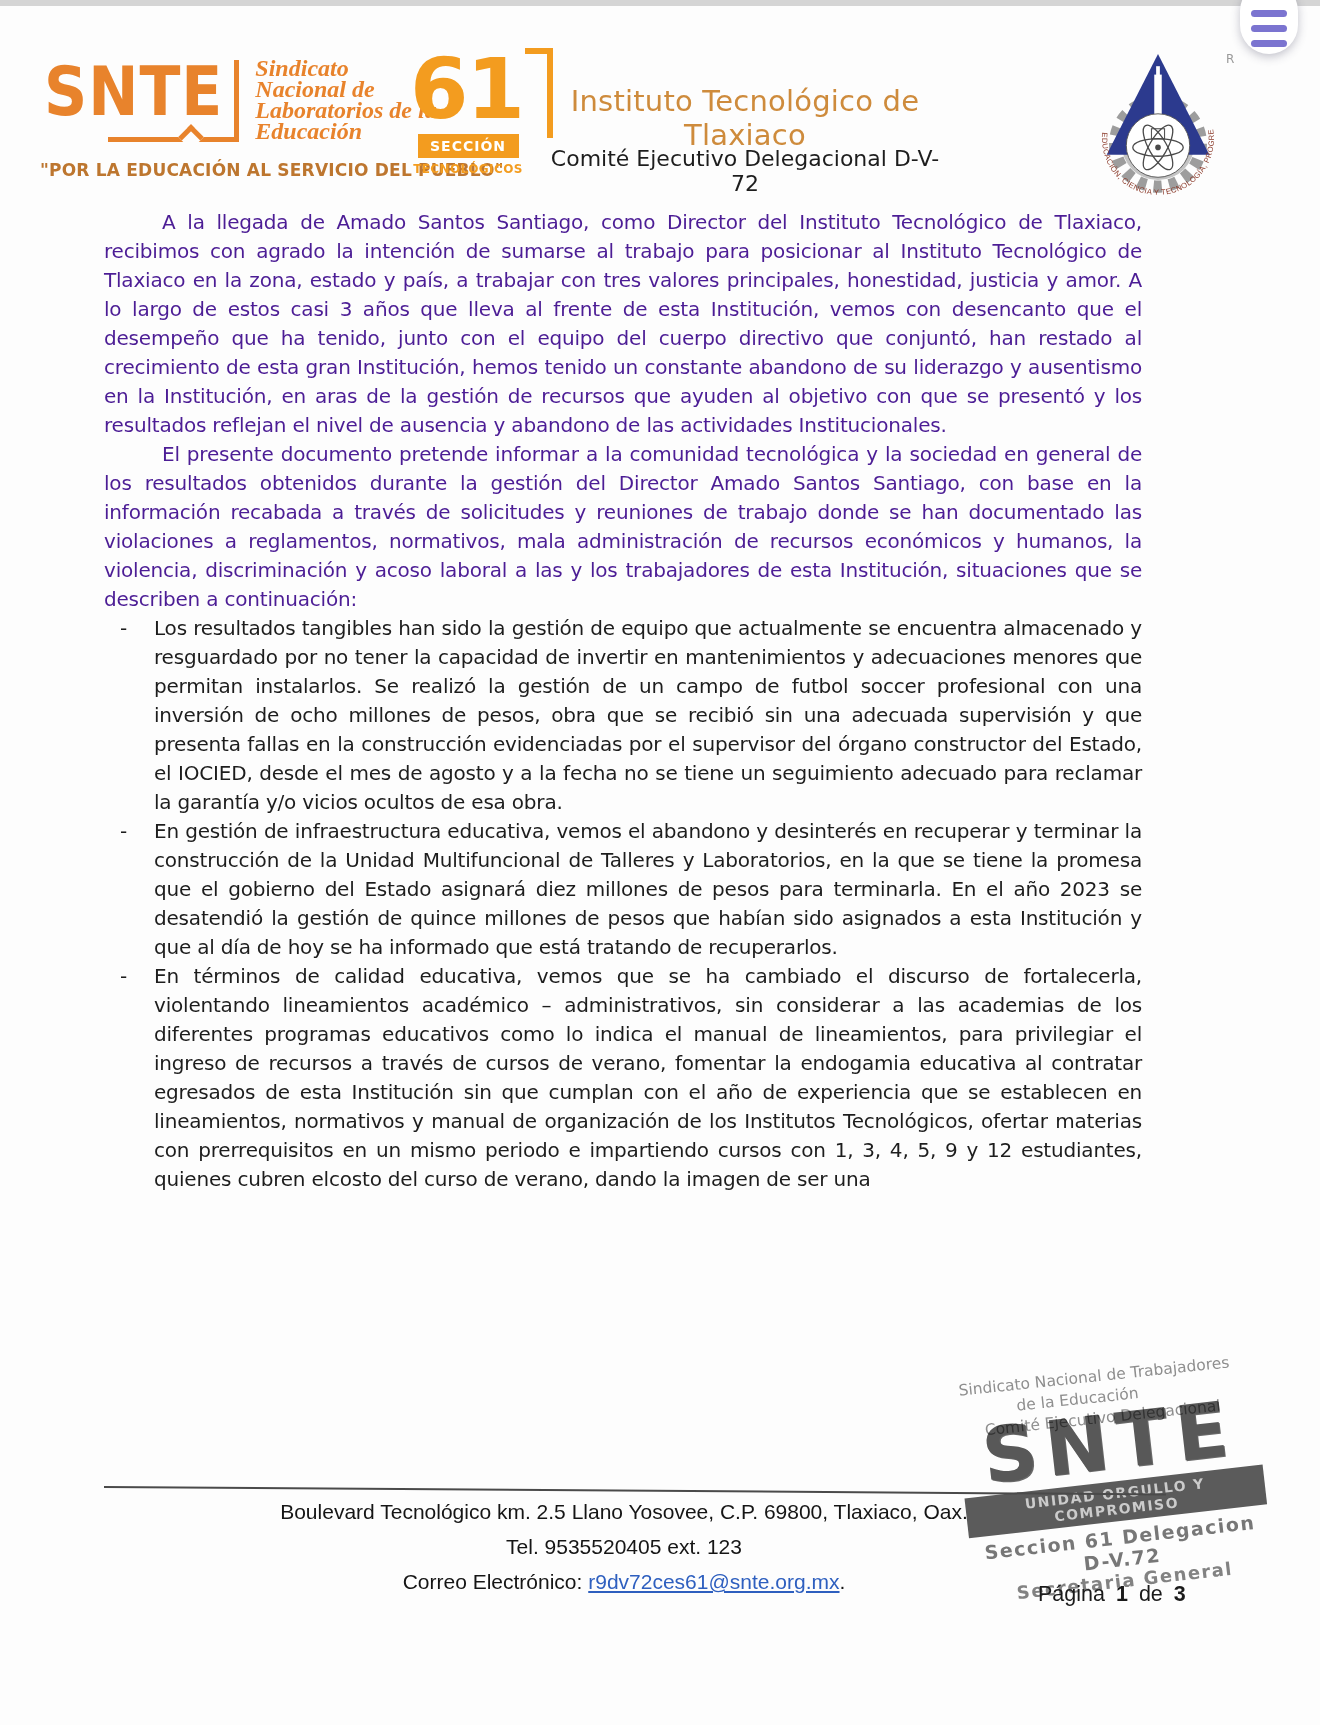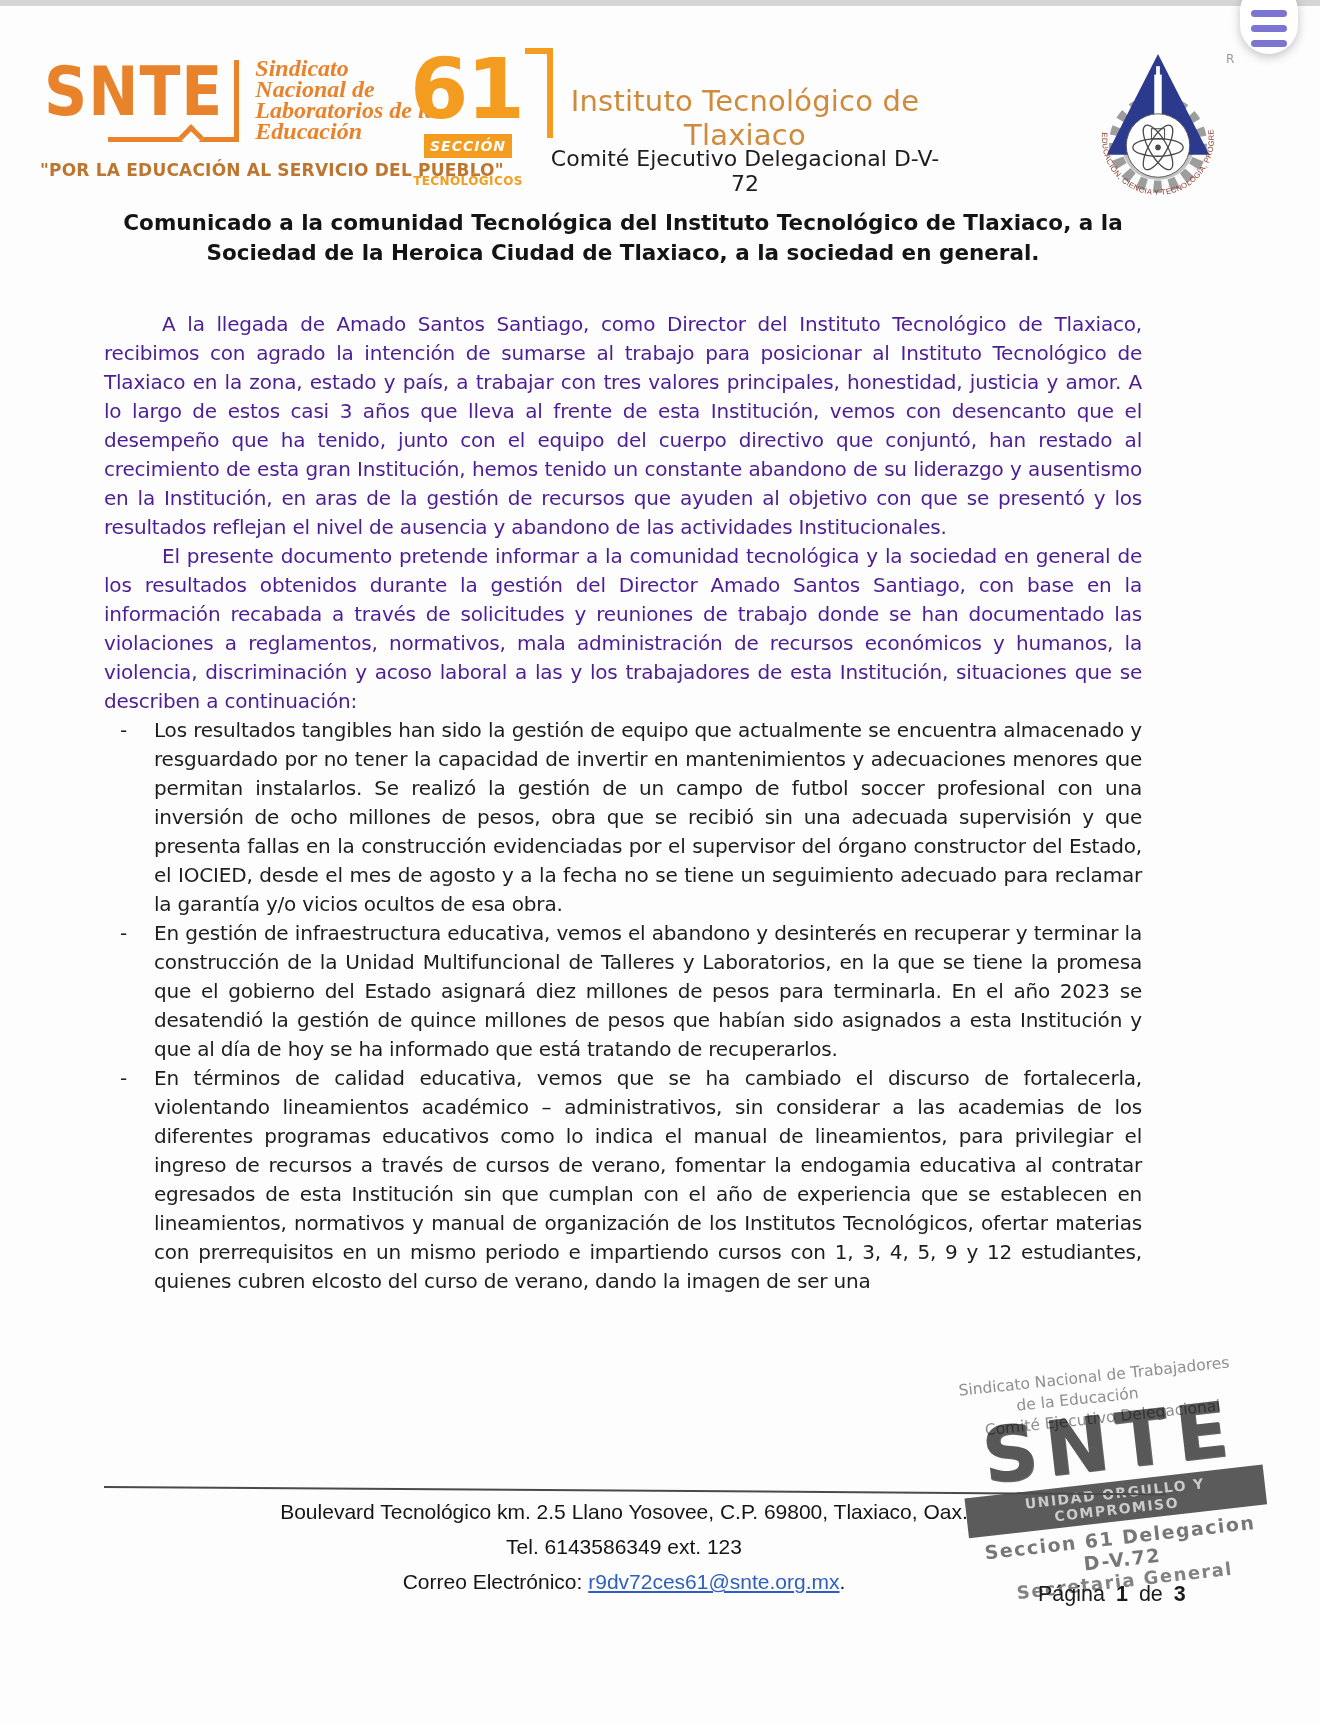--- a/index.html
+++ b/index.html
@@ -29,22 +29,22 @@
                color:#E8832C; font-size:24px; line-height:21px; padding-top:2px; }
   .slogan { position:absolute; left:40px; top:160px; font-size:17px; font-weight:700;
             color:#BD762F; letter-spacing:0.2px; }
 
   
   .sec61 { position:absolute; left:410px; top:50px; width:116px; text-align:center; }
   .sec61-number { position:relative; display:inline-block; font-size:84px; font-weight:800;
                   color:#F39C1F; line-height:0.95; letter-spacing:-2px; padding-right:24px; }
   .num-bracket { position:absolute; top:-2px; right:-6px; width:28px; height:90px;
                  border-top:6px solid #F39C1F; border-right:6px solid #F39C1F; }
-  .sec61-box { margin:4px auto 16px; background:#F39C1F; color:#fff; font-weight:700;
-               font-size:14px; letter-spacing:1px; padding:4px 0; width:88px;font-style:italic; }
+  .sec61-box { margin:4px auto 4px; background:#F39C1F; color:#fff; font-weight:700;
+               font-size:14px; letter-spacing:1px; padding:4px 0; width:101px; }
   .sec61-sub { margin-top:3px; color:#F39C1F; font-weight:700; font-size:12px; letter-spacing:0.4px; }
 
   .institute-title { position:absolute; left:540px; top:84px; width:410px; text-align:center;
                      font-size:29px; color:#CE8B3C; letter-spacing:0.2px; }
   .committee { position:absolute; left:545px; top:146px; width:400px; text-align:center;
                font-size:22px; color:#1d1d1d; }
   .emblem { position:absolute; left:1088px; top:46px; }
 
   
   .doc-body { position:absolute; left:104px; top:208px; width:1038px; }
@@ -139,21 +139,20 @@
       <defs>
           <path id="mottoArc" d="M 16,84 A 60 60 0 1 0 134,84" fill="none"></path>
         </defs>
       <text font-size="8.2" fill="#8B3A2A" letter-spacing="0.4" font-family="Liberation Sans, sans-serif">
         <textPath href="#mottoArc" startOffset="4">EDUCACIÓN, CIENCIA Y TECNOLOGÍA, PROGRESO DE LA NACIÓN</textPath>
       </text>
     </svg>
   </div>
 
   <div class="doc-body">
-    <div class="doc-title">Comunicado a la comunidad Tecnológica del Instituto Tecnológico de Tlaxiaco, a la Sociedad de la Heroica Ciudad de Tlaxiaco, a la sociedad en general.</div>
     <p class="para">A la llegada de Amado Santos Santiago, como Director del Instituto Tecnológico de Tlaxiaco, recibimos con agrado la intención de sumarse al trabajo para posicionar al Instituto Tecnológico de Tlaxiaco en la zona, estado y país, a trabajar con tres valores principales, honestidad, justicia y amor. A lo largo de estos casi 3 años que lleva al frente de esta Institución, vemos con desencanto que el desempeño que ha tenido, junto con el equipo del cuerpo directivo que conjuntó, han restado al crecimiento de esta gran Institución, hemos tenido un constante abandono de su liderazgo y ausentismo en la Institución, en aras de la gestión de recursos que ayuden al objetivo con que se presentó y los resultados reflejan el nivel de ausencia y abandono de las actividades Institucionales.</p>
     <p class="para">El presente documento pretende informar a la comunidad tecnológica y la sociedad en general de los resultados obtenidos durante la gestión del Director Amado Santos Santiago, con base en la información recabada a través de solicitudes y reuniones de trabajo donde se han documentado las violaciones a reglamentos, normativos, mala administración de recursos económicos y humanos, la violencia, discriminación y acoso laboral a las y los trabajadores de esta Institución, situaciones que se describen a continuación:</p>
     <div>
       <div class="bullet">
         <div class="bullet-dash">-</div>
         <div class="bullet-text">Los resultados tangibles han sido la gestión de equipo que actualmente se encuentra almacenado y resguardado por no tener la capacidad de invertir en mantenimientos y adecuaciones menores que permitan instalarlos. Se realizó la gestión de un campo de futbol soccer profesional con una inversión de ocho millones de pesos, obra que se recibió sin una adecuada supervisión y que presenta fallas en la construcción evidenciadas por el supervisor del órgano constructor del Estado, el IOCIED, desde el mes de agosto y a la fecha no se tiene un seguimiento adecuado para reclamar la garantía y/o vicios ocultos de esa obra.</div>
       </div>
       <div class="bullet">
         <div class="bullet-dash">-</div>
         <div class="bullet-text">En gestión de infraestructura educativa, vemos el abandono y desinterés en recuperar y terminar la construcción de la Unidad Multifuncional de Talleres y Laboratorios, en la que se tiene la promesa que el gobierno del Estado asignará diez millones de pesos para terminarla. En el año 2023 se desatendió la gestión de quince millones de pesos que habían sido asignados a esta Institución y que al día de hoy se ha informado que está tratando de recuperarlos.</div>
@@ -174,21 +173,21 @@
   <div class="stamp">
     <div class="stamp-brand">SNTE</div>
     <div class="stamp-banner">UNIDAD ORGULLO Y COMPROMISO</div>
     <div class="stamp-line1">Seccion 61 Delegacion D-V.72</div>
     <div class="stamp-line2">Secretaria General</div>
   </div>
 
   <div class="footer-line"></div>
   <div class="footer">
     <div>Boulevard Tecnológico km. 2.5 Llano Yosovee, C.P. 69800, Tlaxiaco, Oax.</div>
-    <div>Tel. 6143586349 ext. 123</div>
+    <div>Tel. 9535520405 ext. 123</div>
     <div>
       <span>Correo Electrónico:</span>
       <a href="#" class="email-link">r9dv72ces61@snte.org.mx</a><span>.</span>
     </div>
   </div>
 
   <div class="page-indicator">
     <span>Página</span>
     <b><span>1</span></b>
     <span>de</span>

